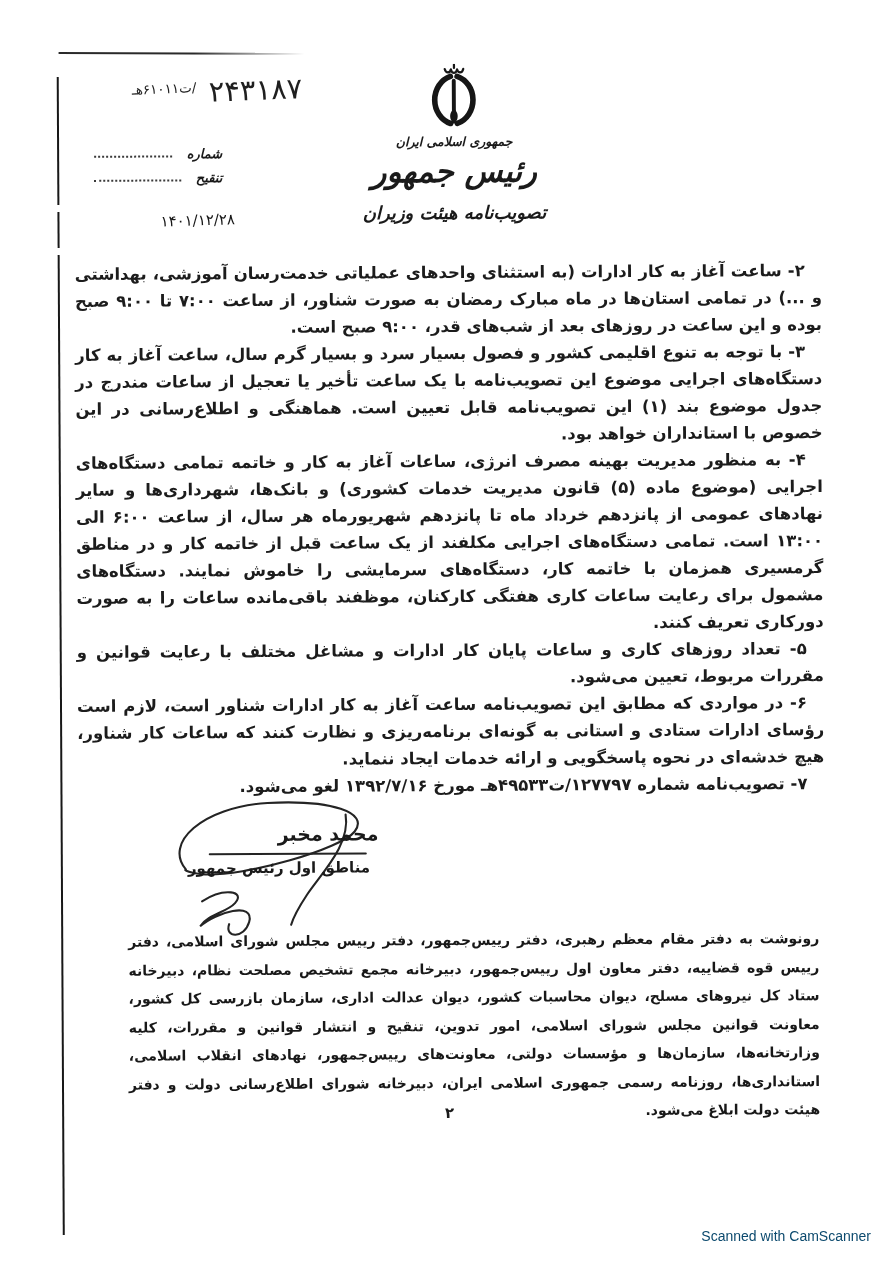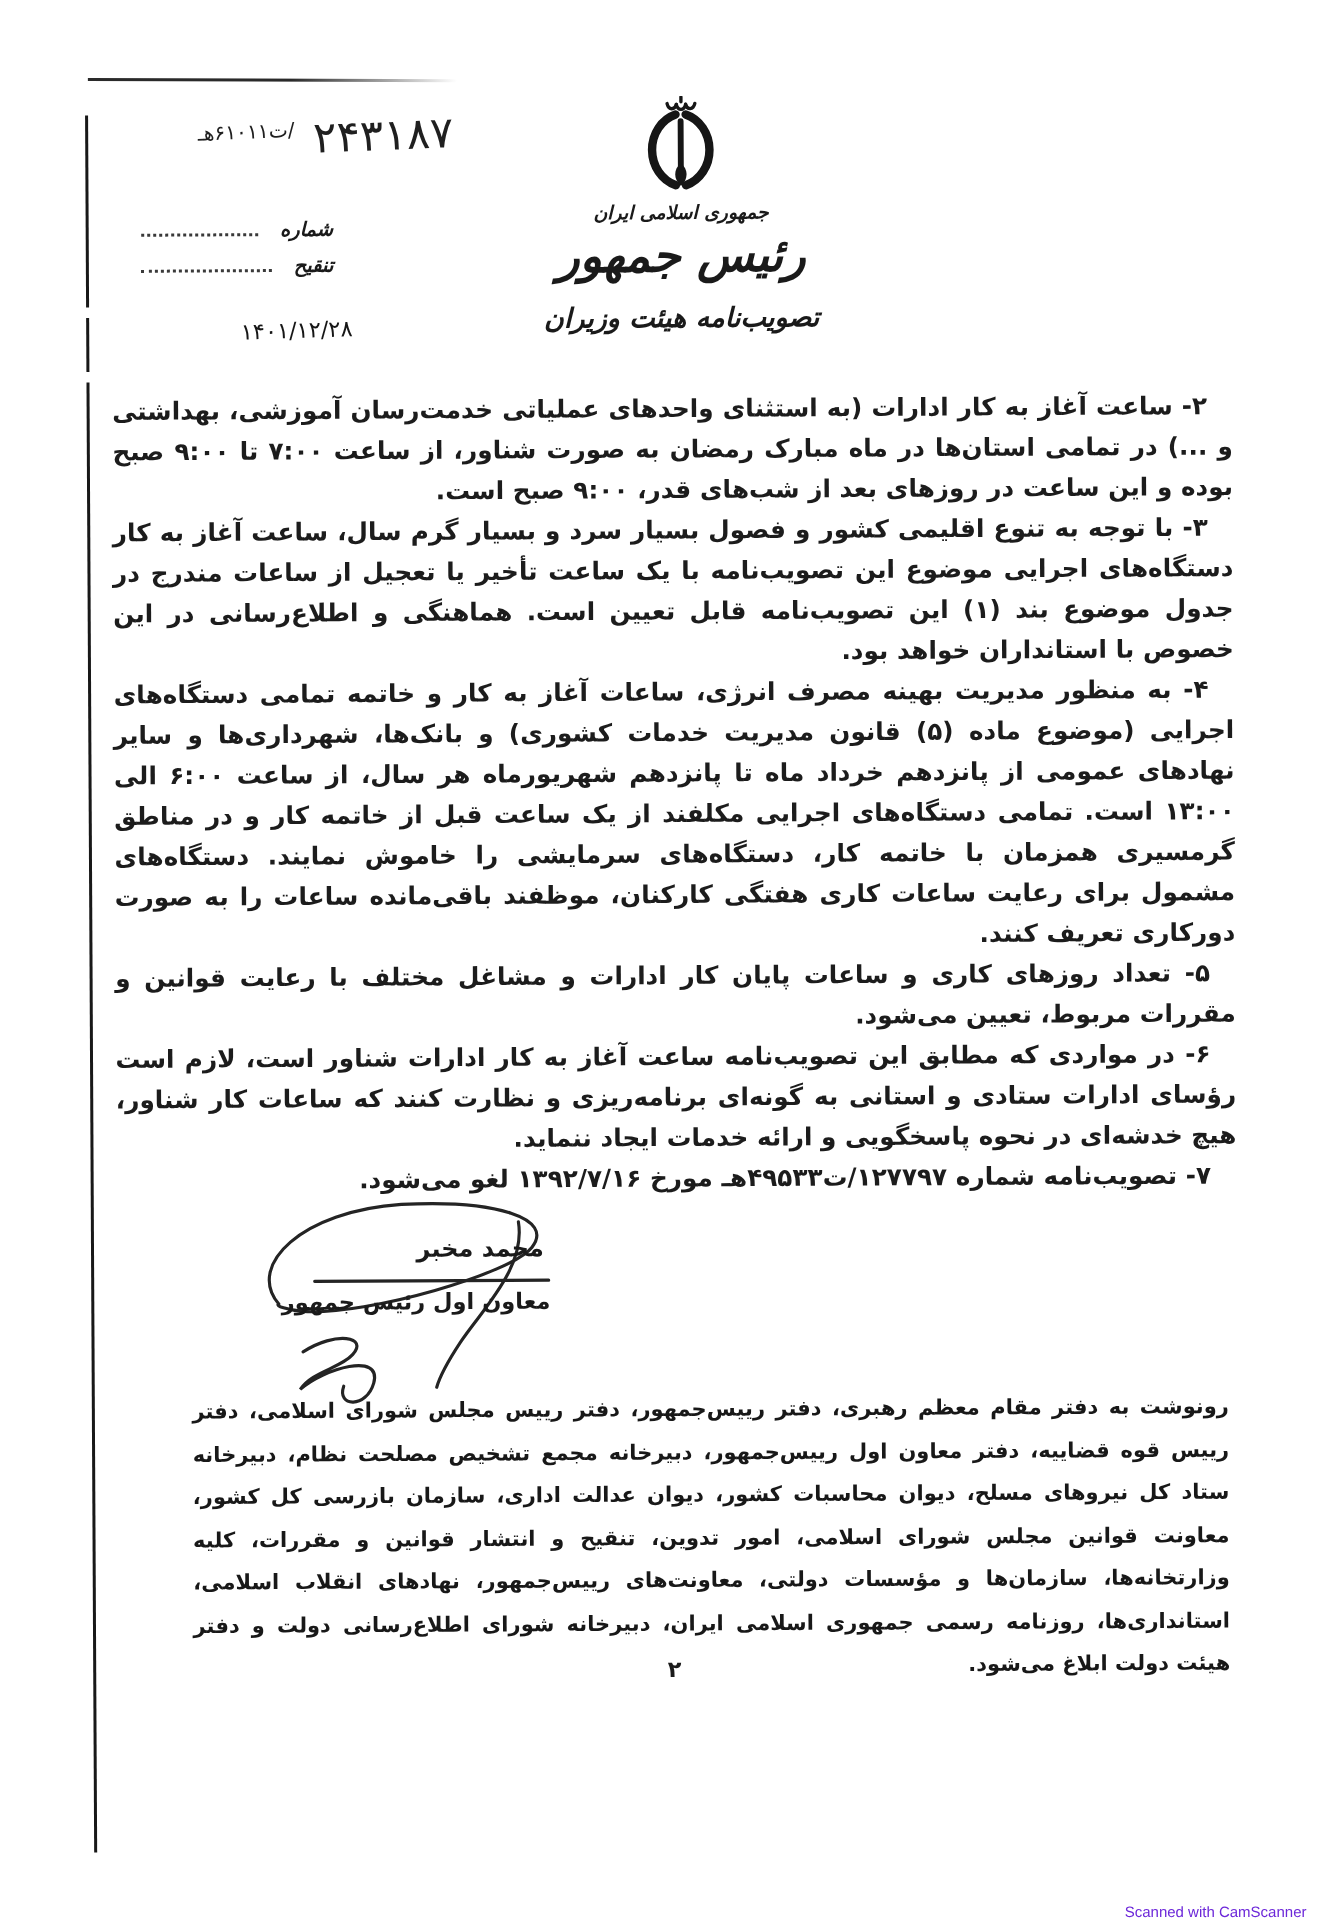--- a/index.html
+++ b/index.html
@@ -37,30 +37,30 @@
   .doctype{font-size:18px;font-weight:700;font-style:italic;margin-top:13px;white-space:nowrap;}
 
   
   .body-block{position:absolute;left:76px;right:70px;top:259px;direction:rtl;
     text-align:justify;font-size:16.5px;line-height:27px;font-weight:700;color:#1c1c1c;}
   .body-block p{margin:0;text-indent:17px;}
 
   
   .sig{position:absolute;left:148px;top:796px;width:290px;height:150px;direction:rtl;}
   .sig-svg{position:absolute;left:0;top:0;}
-  .sig-name{position:absolute;left:128px;top:26px;font-size:16px;font-weight:700;white-space:nowrap;}
+  .sig-name{position:absolute;left:128px;top:26px;font-size:19px;font-weight:700;white-space:nowrap;}
   .sig-title{position:absolute;left:38px;top:62px;font-size:15px;font-weight:700;white-space:nowrap;}
 
   
   .cc-block{position:absolute;left:126px;right:76px;top:926px;direction:rtl;
     text-align:justify;font-size:14px;line-height:28.5px;font-weight:700;color:#181818;margin:0;}
 
   
   .page-num{position:absolute;left:0;right:0;top:1104px;text-align:center;font-size:15px;font-weight:700;}
-  .watermark{position:absolute;right:22px;top:1270px;font-size:10px;color:#6d28d9;
+  .watermark{position:absolute;right:22px;top:1228px;font-size:14px;color:#0c4a6e;
     font-family:"Liberation Sans",sans-serif;}
 </style>
 </head>
 <body>
 
 <div class="sheet">
 
   <div class="scan-seg seg1"></div>
   <div class="scan-seg seg2"></div>
   <div class="scan-seg seg3"></div>
@@ -114,21 +114,21 @@
   <div class="sig">
     <svg class="sig-svg" width="290" height="150" viewBox="0 0 290 150" aria-hidden="true">
       <g fill="none" stroke="#242424" stroke-width="2.1" stroke-linecap="round">
         <path d="M36 72 C14 46 52 10 118 6 C182 3 220 16 205 35 C192 52 96 80 52 77 C42 76 33 73 36 72"></path>
         <path d="M196 18 C201 48 172 76 157 98 C149 110 143 121 141 128"></path>
         <path d="M60 57 L216 57"></path>
         <path d="M52 104 C74 90 96 94 85 106 C77 115 58 117 50 129 C66 115 105 104 99 125 C94 142 74 141 79 127"></path>
       </g>
     </svg>
     <span class="sig-name">محمد مخبر</span>
-    <span class="sig-title">معاون اول رئیس جمهور</span>
+    <span class="sig-title">مناطق اول رئیس جمهور</span>
   </div>
 
   <p class="cc-block">رونوشت به دفتر مقام معظم رهبری، دفتر رییس‌جمهور، دفتر رییس مجلس شورای اسلامی، دفتر رییس قوه قضاییه، دفتر معاون اول رییس‌جمهور، دبیرخانه مجمع تشخیص مصلحت نظام، دبیرخانه ستاد کل نیروهای مسلح، دیوان محاسبات کشور، دیوان عدالت اداری، سازمان بازرسی کل کشور، معاونت قوانین مجلس شورای اسلامی، امور تدوین، تنقیح و انتشار قوانین و مقررات، کلیه وزارتخانه‌ها، سازمان‌ها و مؤسسات دولتی، معاونت‌های رییس‌جمهور، نهادهای انقلاب اسلامی، استانداری‌ها، روزنامه رسمی جمهوری اسلامی ایران، دبیرخانه شورای اطلاع‌رسانی دولت و دفتر هیئت دولت ابلاغ می‌شود.</p>
 
   <div class="page-num">۲</div>
 </div>
 
 <div class="watermark">Scanned with CamScanner</div>
 
 </body></html>

